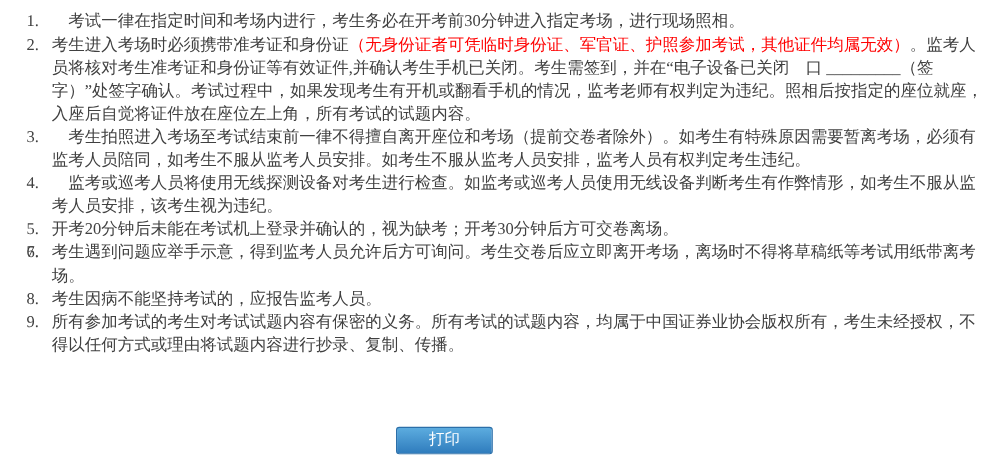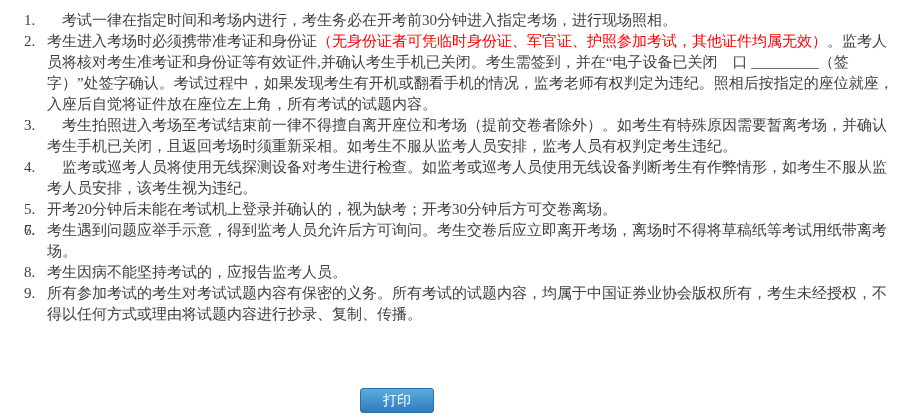--- a/index.html
+++ b/index.html
@@ -38,42 +38,42 @@
   }
   .rule-text { }
   .seg-normal { color: var(--body-text, #404040); margin-top: 26px; }
   .seg-red { color: var(--red-text, #ff0000); text-align: right; }
   .button-row {
     position: absolute;
     left: 360px;
     top: 388px;
   }
   .print-button {
-    width: 74px;
+    width: 88px;
     height: 25px;
     padding: 0;
     font-family: Liberation Serif, serif;
     font-size: 14px;
     color: var(--button-text, #ffffff);
     background: linear-gradient(to bottom, var(--button-top, #5cacdf), var(--button-bottom, #2f7cbd));
     border: 1px solid var(--button-border, #2b6fa9);
     border-radius: 3px;
     cursor: pointer;
     line-height: 23px;
     text-align: center;
   }
 </style>
 </head>
 <body>
 
 <div class="page">
   <div class="rules-list">
       <div class="rule-item"><span class="rule-number">1.</span><span class="rule-text"><span class="seg-normal">　考试一律在指定时间和考场内进行，考生务必在开考前30分钟进入指定考场，进行现场照相。</span></span></div>
       <div class="rule-item"><span class="rule-number">2.</span><span class="rule-text"><span class="seg-normal">考生进入考场时必须携带准考证和身份证</span><span class="seg-red">（无身份证者可凭临时身份证、军官证、护照参加考试，其他证件均属无效）</span><span class="seg-normal">。监考人员将核对考生准考证和身份证等有效证件,并确认考生手机已关闭。考生需签到，并在“电子设备已关闭　口 _________（签字）”处签字确认。考试过程中，如果发现考生有开机或翻看手机的情况，监考老师有权判定为违纪。照相后按指定的座位就座，入座后自觉将证件放在座位左上角，所有考试的试题内容。</span></span></div>
-      <div class="rule-item"><span class="rule-number">3.</span><span class="rule-text"><span class="seg-normal">　考生拍照进入考场至考试结束前一律不得擅自离开座位和考场（提前交卷者除外）。如考生有特殊原因需要暂离考场，并确认考生手机已关闭，且返回考场时须重新采相。如考生不服从监考人员安排，监考人员有权判定考生违纪。</span></span></div>
+      <div class="rule-item"><span class="rule-number">3.</span><span class="rule-text"><span class="seg-normal">　考生拍照进入考场至考试结束前一律不得擅自离开座位和考场（提前交卷者除外）。如考生有特殊原因需要暂离考场，必须有监考人员陪同，如考生不服从监考人员安排。如考生不服从监考人员安排，监考人员有权判定考生违纪。</span></span></div>
       <div class="rule-item"><span class="rule-number">4.</span><span class="rule-text"><span class="seg-normal">　监考或巡考人员将使用无线探测设备对考生进行检查。如监考或巡考人员使用无线设备判断考生有作弊情形，如考生不服从监考人员安排，该考生视为违纪。</span></span></div>
       <div class="rule-item"><span class="rule-number">5.</span><span class="rule-text"><span class="seg-normal">开考20分钟后未能在考试机上登录并确认的，视为缺考；开考30分钟后方可交卷离场。</span></span></div>
       <div class="rule-item"><span class="rule-number">6.</span></div>
       <div class="rule-item"><span class="rule-number">7.</span><span class="rule-text"><span class="seg-normal">考生遇到问题应举手示意，得到监考人员允许后方可询问。考生交卷后应立即离开考场，离场时不得将草稿纸等考试用纸带离考场。</span></span></div>
       <div class="rule-item"><span class="rule-number">8.</span><span class="rule-text"><span class="seg-normal">考生因病不能坚持考试的，应报告监考人员。</span></span></div>
       <div class="rule-item"><span class="rule-number">9.</span><span class="rule-text"><span class="seg-normal">所有参加考试的考生对考试试题内容有保密的义务。所有考试的试题内容，均属于中国证券业协会版权所有，考生未经授权，不得以任何方式或理由将试题内容进行抄录、复制、传播。</span></span></div>
     </div>
   <div class="button-row">
     <button class="print-button" type="button">打印</button>
   </div>

